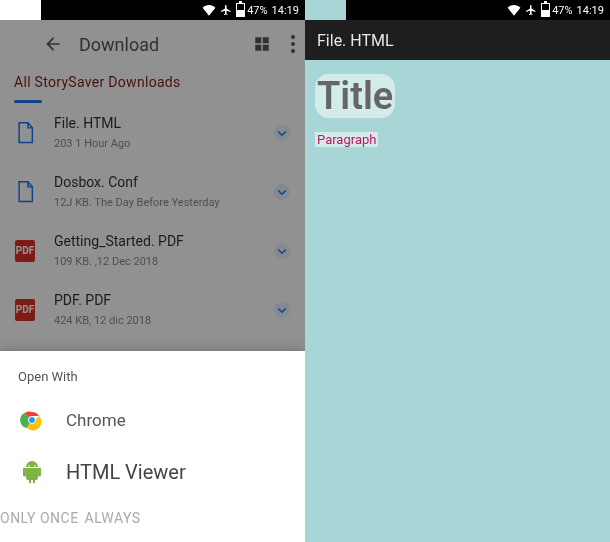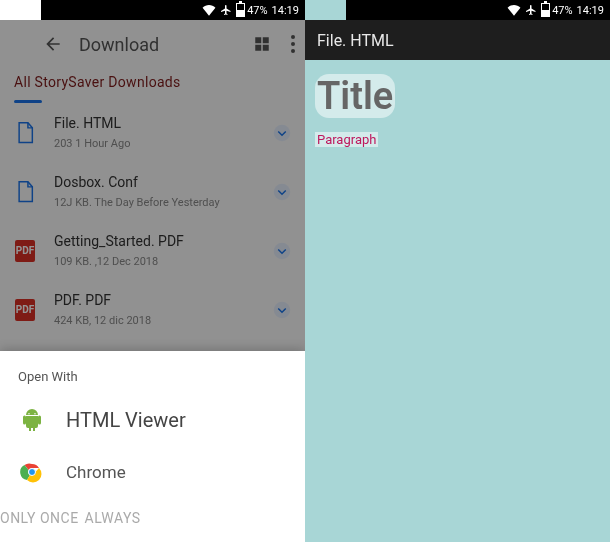--- a/index.html
+++ b/index.html
@@ -169,43 +169,43 @@
         <svg width="18" height="18" viewBox="0 0 24 24">
             <circle cx="12" cy="12" r="11" fill="#e6eefc"></circle>
             <path d="M7 10l5 5 5-5" fill="none" stroke="#1a73e8" stroke-width="2"></path>
           </svg>
       </span>
     </div>
 
     <div class="sheet">
       <div class="sheet-title">Open With</div>
 
-      <div class="sheet-row big">
-        <span>
-          <svg width="24" height="24" viewBox="0 0 24 24">
-              <path fill="#7cb342" d="M6 8h12v10a2 2 0 0 1-2 2h-1v3h-2v-3h-2v3H9v-3H8a2 2 0 0 1-2-2V8zm-3 1a1.5 1.5 0 0 1 3 0v6a1.5 1.5 0 0 1-3 0V9zm15 0a1.5 1.5 0 0 1 3 0v6a1.5 1.5 0 0 1-3 0V9zM6 7a6 6 0 0 1 12 0H6zm3-2a.7.7 0 1 0 0 1.4.7.7 0 0 0 0-1.4zm6 0a.7.7 0 1 0 0 1.4.7.7 0 0 0 0-1.4z"></path>
-            </svg>
-        </span>
-        <span class="label">HTML Viewer</span>
-      </div>
-
       <div class="sheet-row">
         <span>
           <svg width="24" height="24" viewBox="0 0 48 48">
             <circle cx="24" cy="24" r="22" fill="#fff"></circle>
             <path fill="#ea4335" d="M24 8a16 16 0 0 1 14 8H24a8 8 0 0 0-7 4L9 10A16 16 0 0 1 24 8z"></path>
             <path fill="#4caf50" d="M9 10l8 10a8 8 0 0 0 3 10l-6 10A16 16 0 0 1 9 10z"></path>
             <path fill="#ffc107" d="M38 16a16 16 0 0 1-24 24l6-10a8 8 0 0 0 11-6l7-8z"></path>
             <circle cx="24" cy="24" r="7" fill="#2196f3"></circle>
             <circle cx="24" cy="24" r="7" fill="none" stroke="#fff" stroke-width="2"></circle>
           </svg>
         </span>
         <span class="label">Chrome</span>
       </div>
 
+      <div class="sheet-row big">
+        <span>
+          <svg width="24" height="24" viewBox="0 0 24 24">
+              <path fill="#7cb342" d="M6 8h12v10a2 2 0 0 1-2 2h-1v3h-2v-3h-2v3H9v-3H8a2 2 0 0 1-2-2V8zm-3 1a1.5 1.5 0 0 1 3 0v6a1.5 1.5 0 0 1-3 0V9zm15 0a1.5 1.5 0 0 1 3 0v6a1.5 1.5 0 0 1-3 0V9zM6 7a6 6 0 0 1 12 0H6zm3-2a.7.7 0 1 0 0 1.4.7.7 0 0 0 0-1.4zm6 0a.7.7 0 1 0 0 1.4.7.7 0 0 0 0-1.4z"></path>
+            </svg>
+        </span>
+        <span class="label">HTML Viewer</span>
+      </div>
+
       <div class="sheet-actions">
         <span>ONLY ONCE</span>
         <span>ALWAYS</span>
       </div>
     </div>
   </div>
 </div>
 
 <div class="phone right">
   <div class="status-bar">

